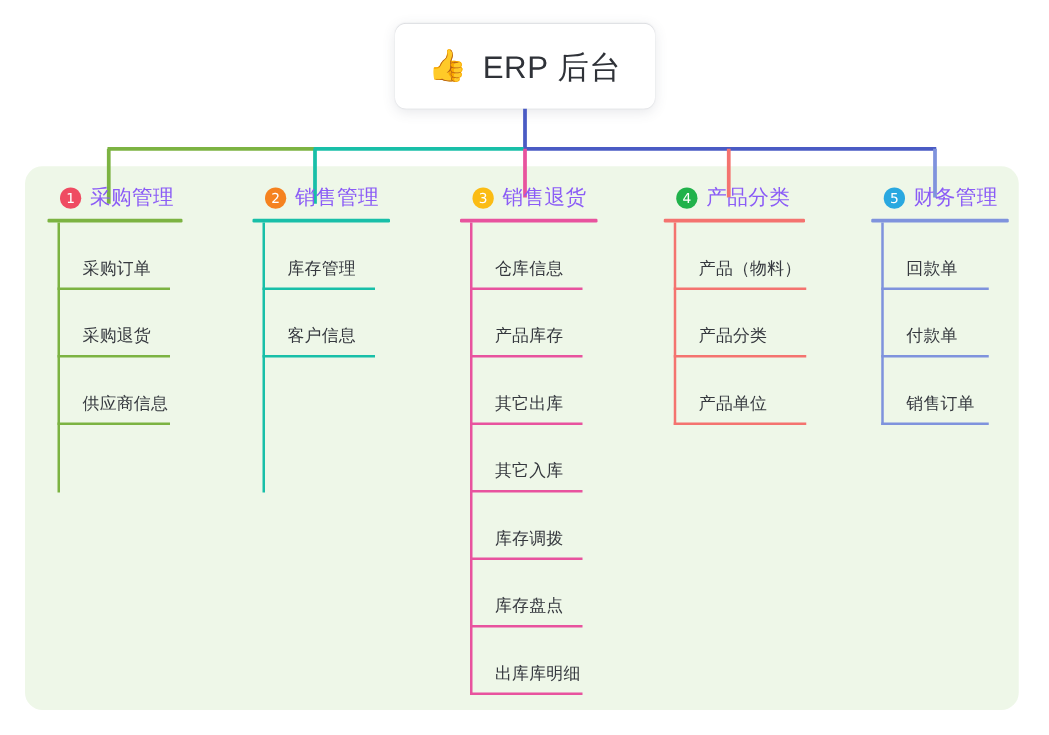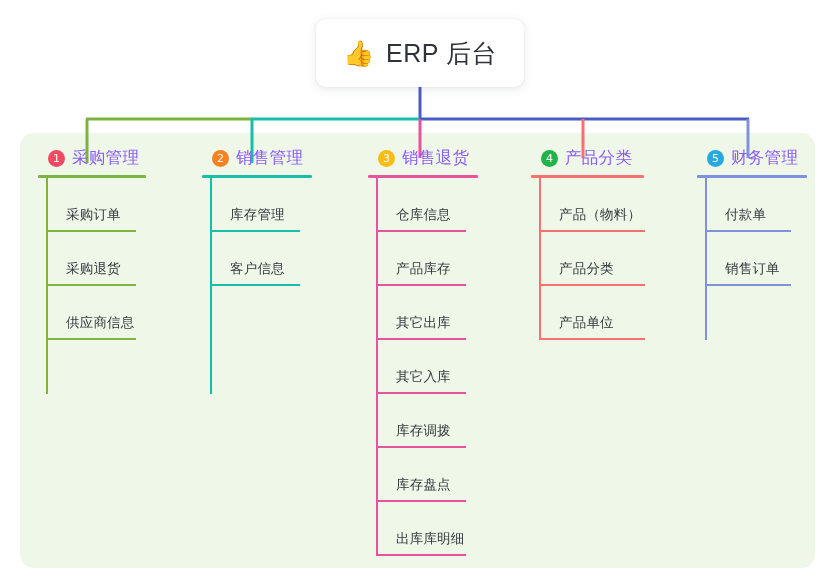--- a/index.html
+++ b/index.html
@@ -263,20 +263,24 @@
       </div>
       <div class="column" style="left: 697px;">
         <div class="col-header">
           <span class="badge" style="background: rgb(41, 168, 224);">5</span>
           <span class="col-title">财务管理</span>
         </div>
         <div class="col-rule" style="background: rgb(127, 147, 221); width: 110px;"></div>
         <div class="col-body">
           <div class="spine" style="background: rgb(127, 147, 221); height: 162px;"></div>
           <div class="sub-item">
+            <div class="sub-label">回款单</div>
+            <div class="sub-rule" style="background: rgb(127, 147, 221); width: 86px;"></div>
+          </div>
+          <div class="sub-item">
             <div class="sub-label">付款单</div>
             <div class="sub-rule" style="background: rgb(127, 147, 221); width: 86px;"></div>
           </div>
           <div class="sub-item">
             <div class="sub-label">销售订单</div>
             <div class="sub-rule" style="background: rgb(127, 147, 221); width: 86px;"></div>
           </div>
         </div>
       </div>
     </div>

